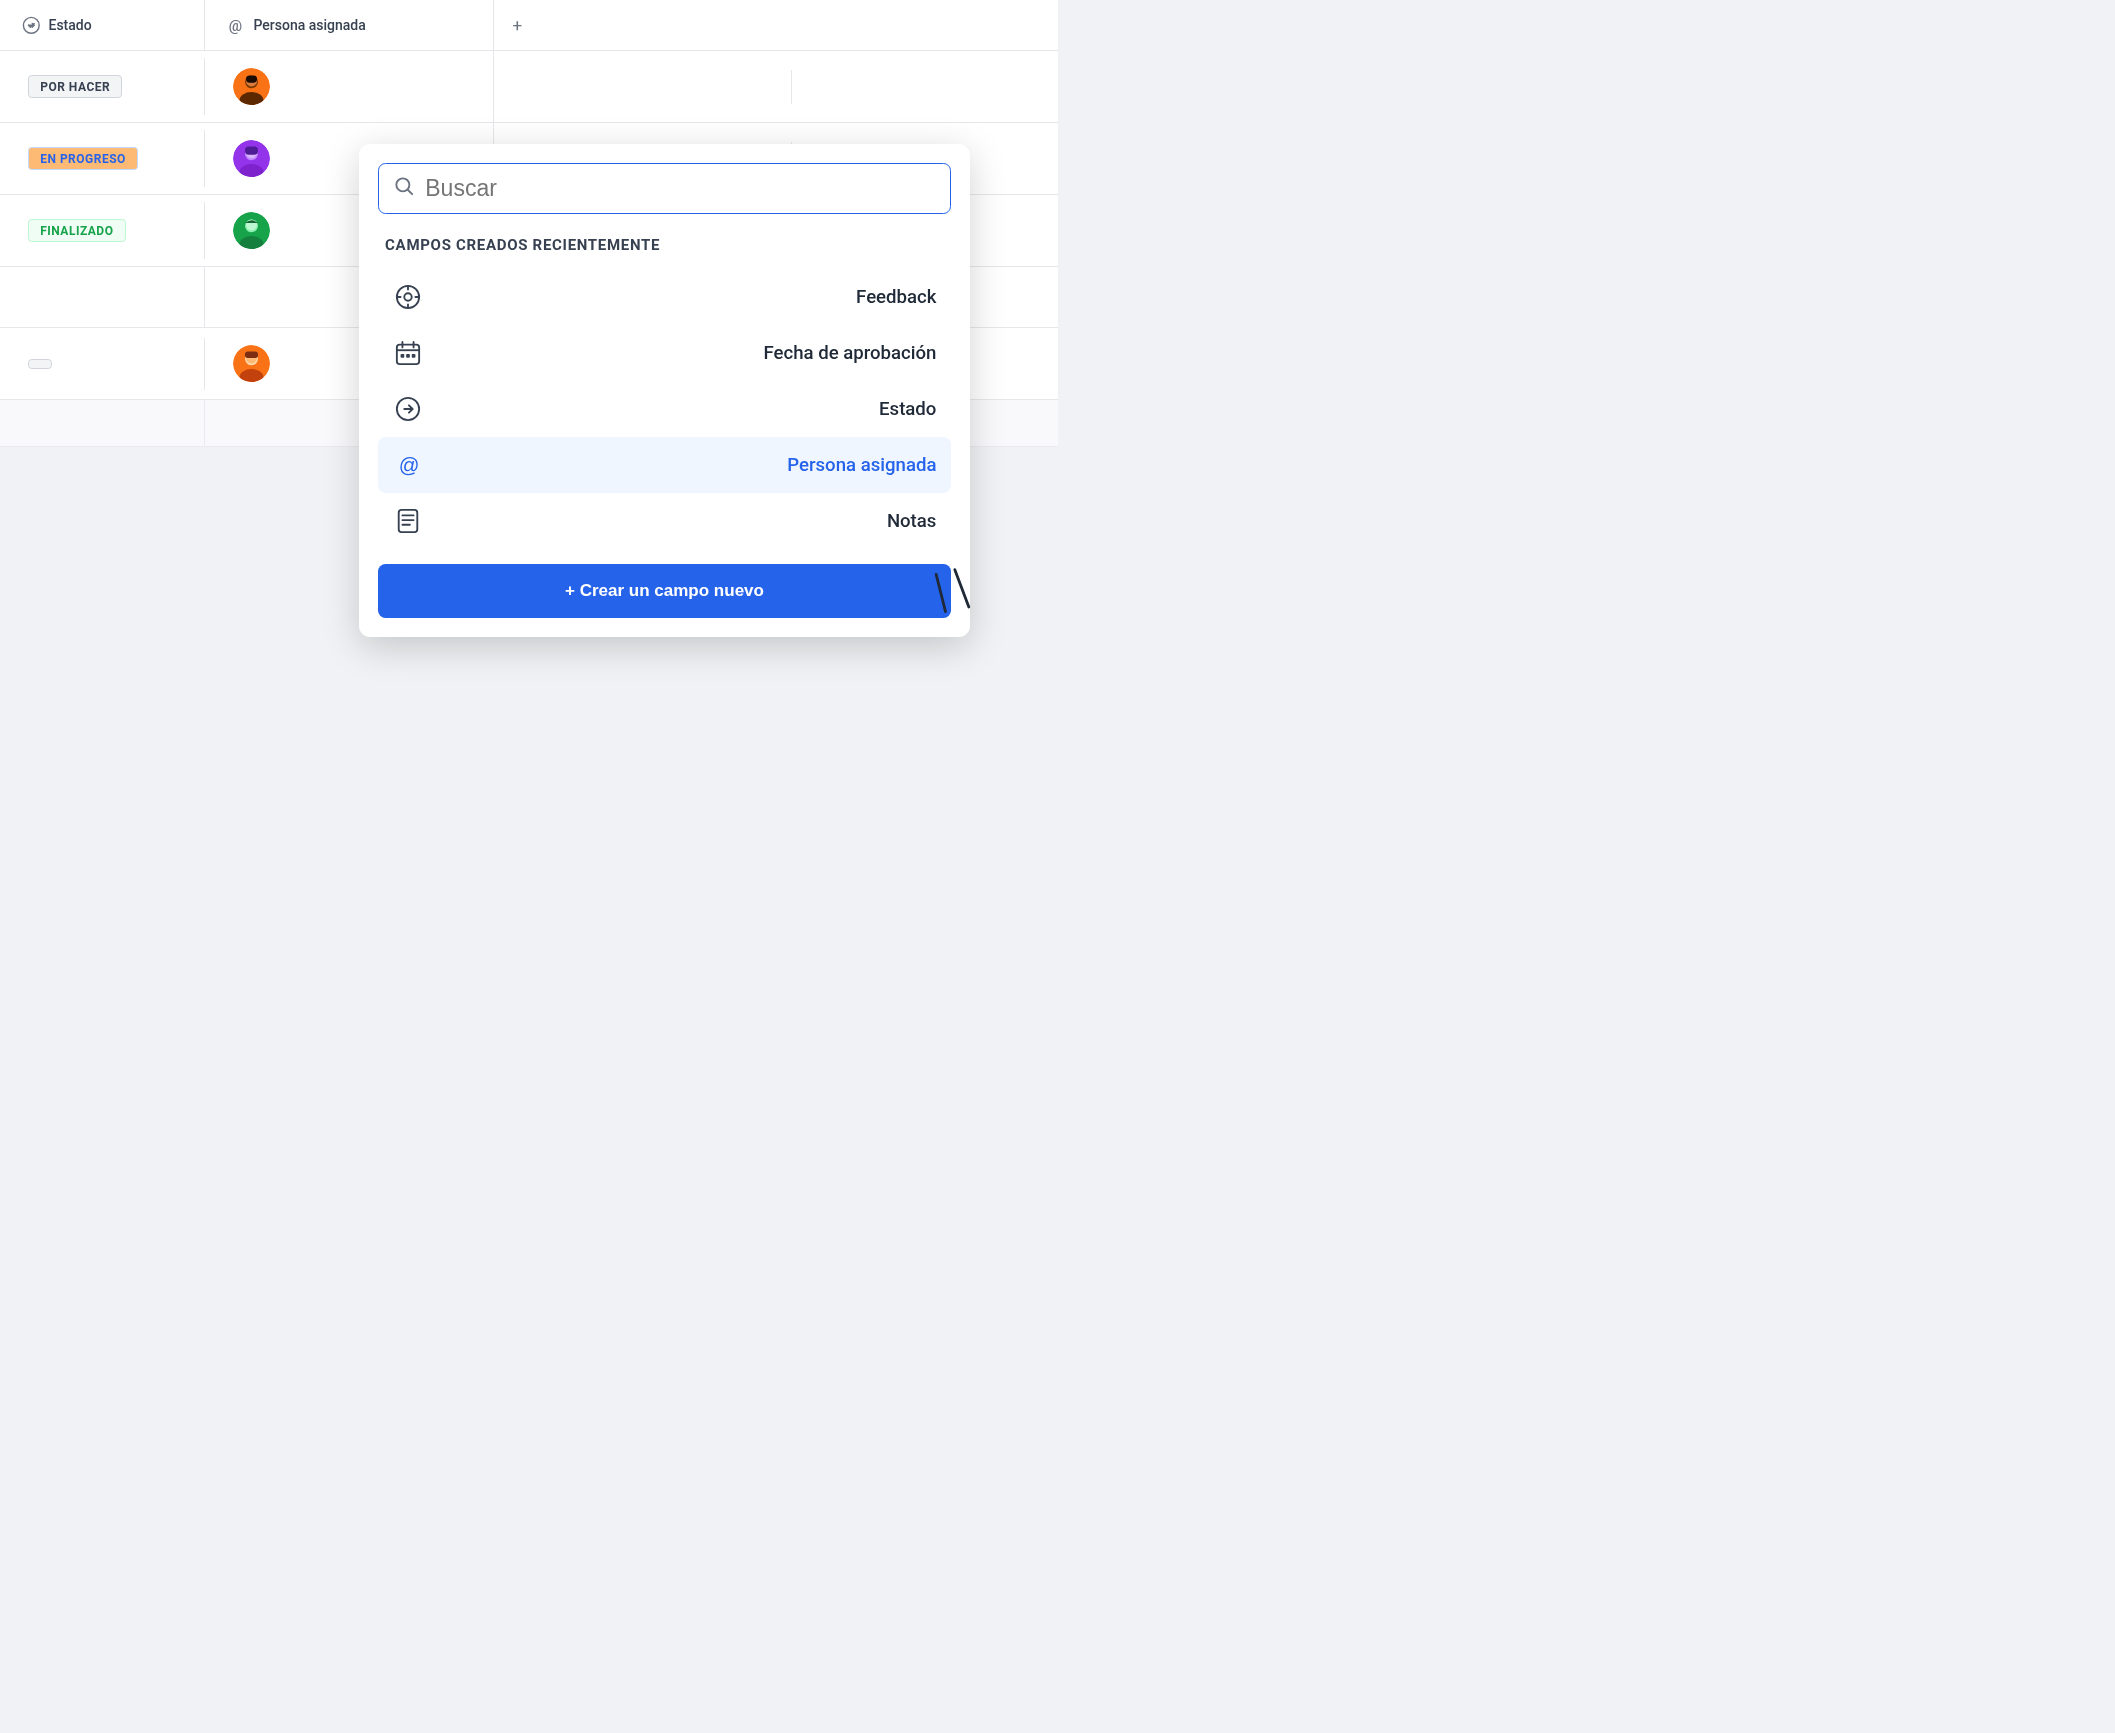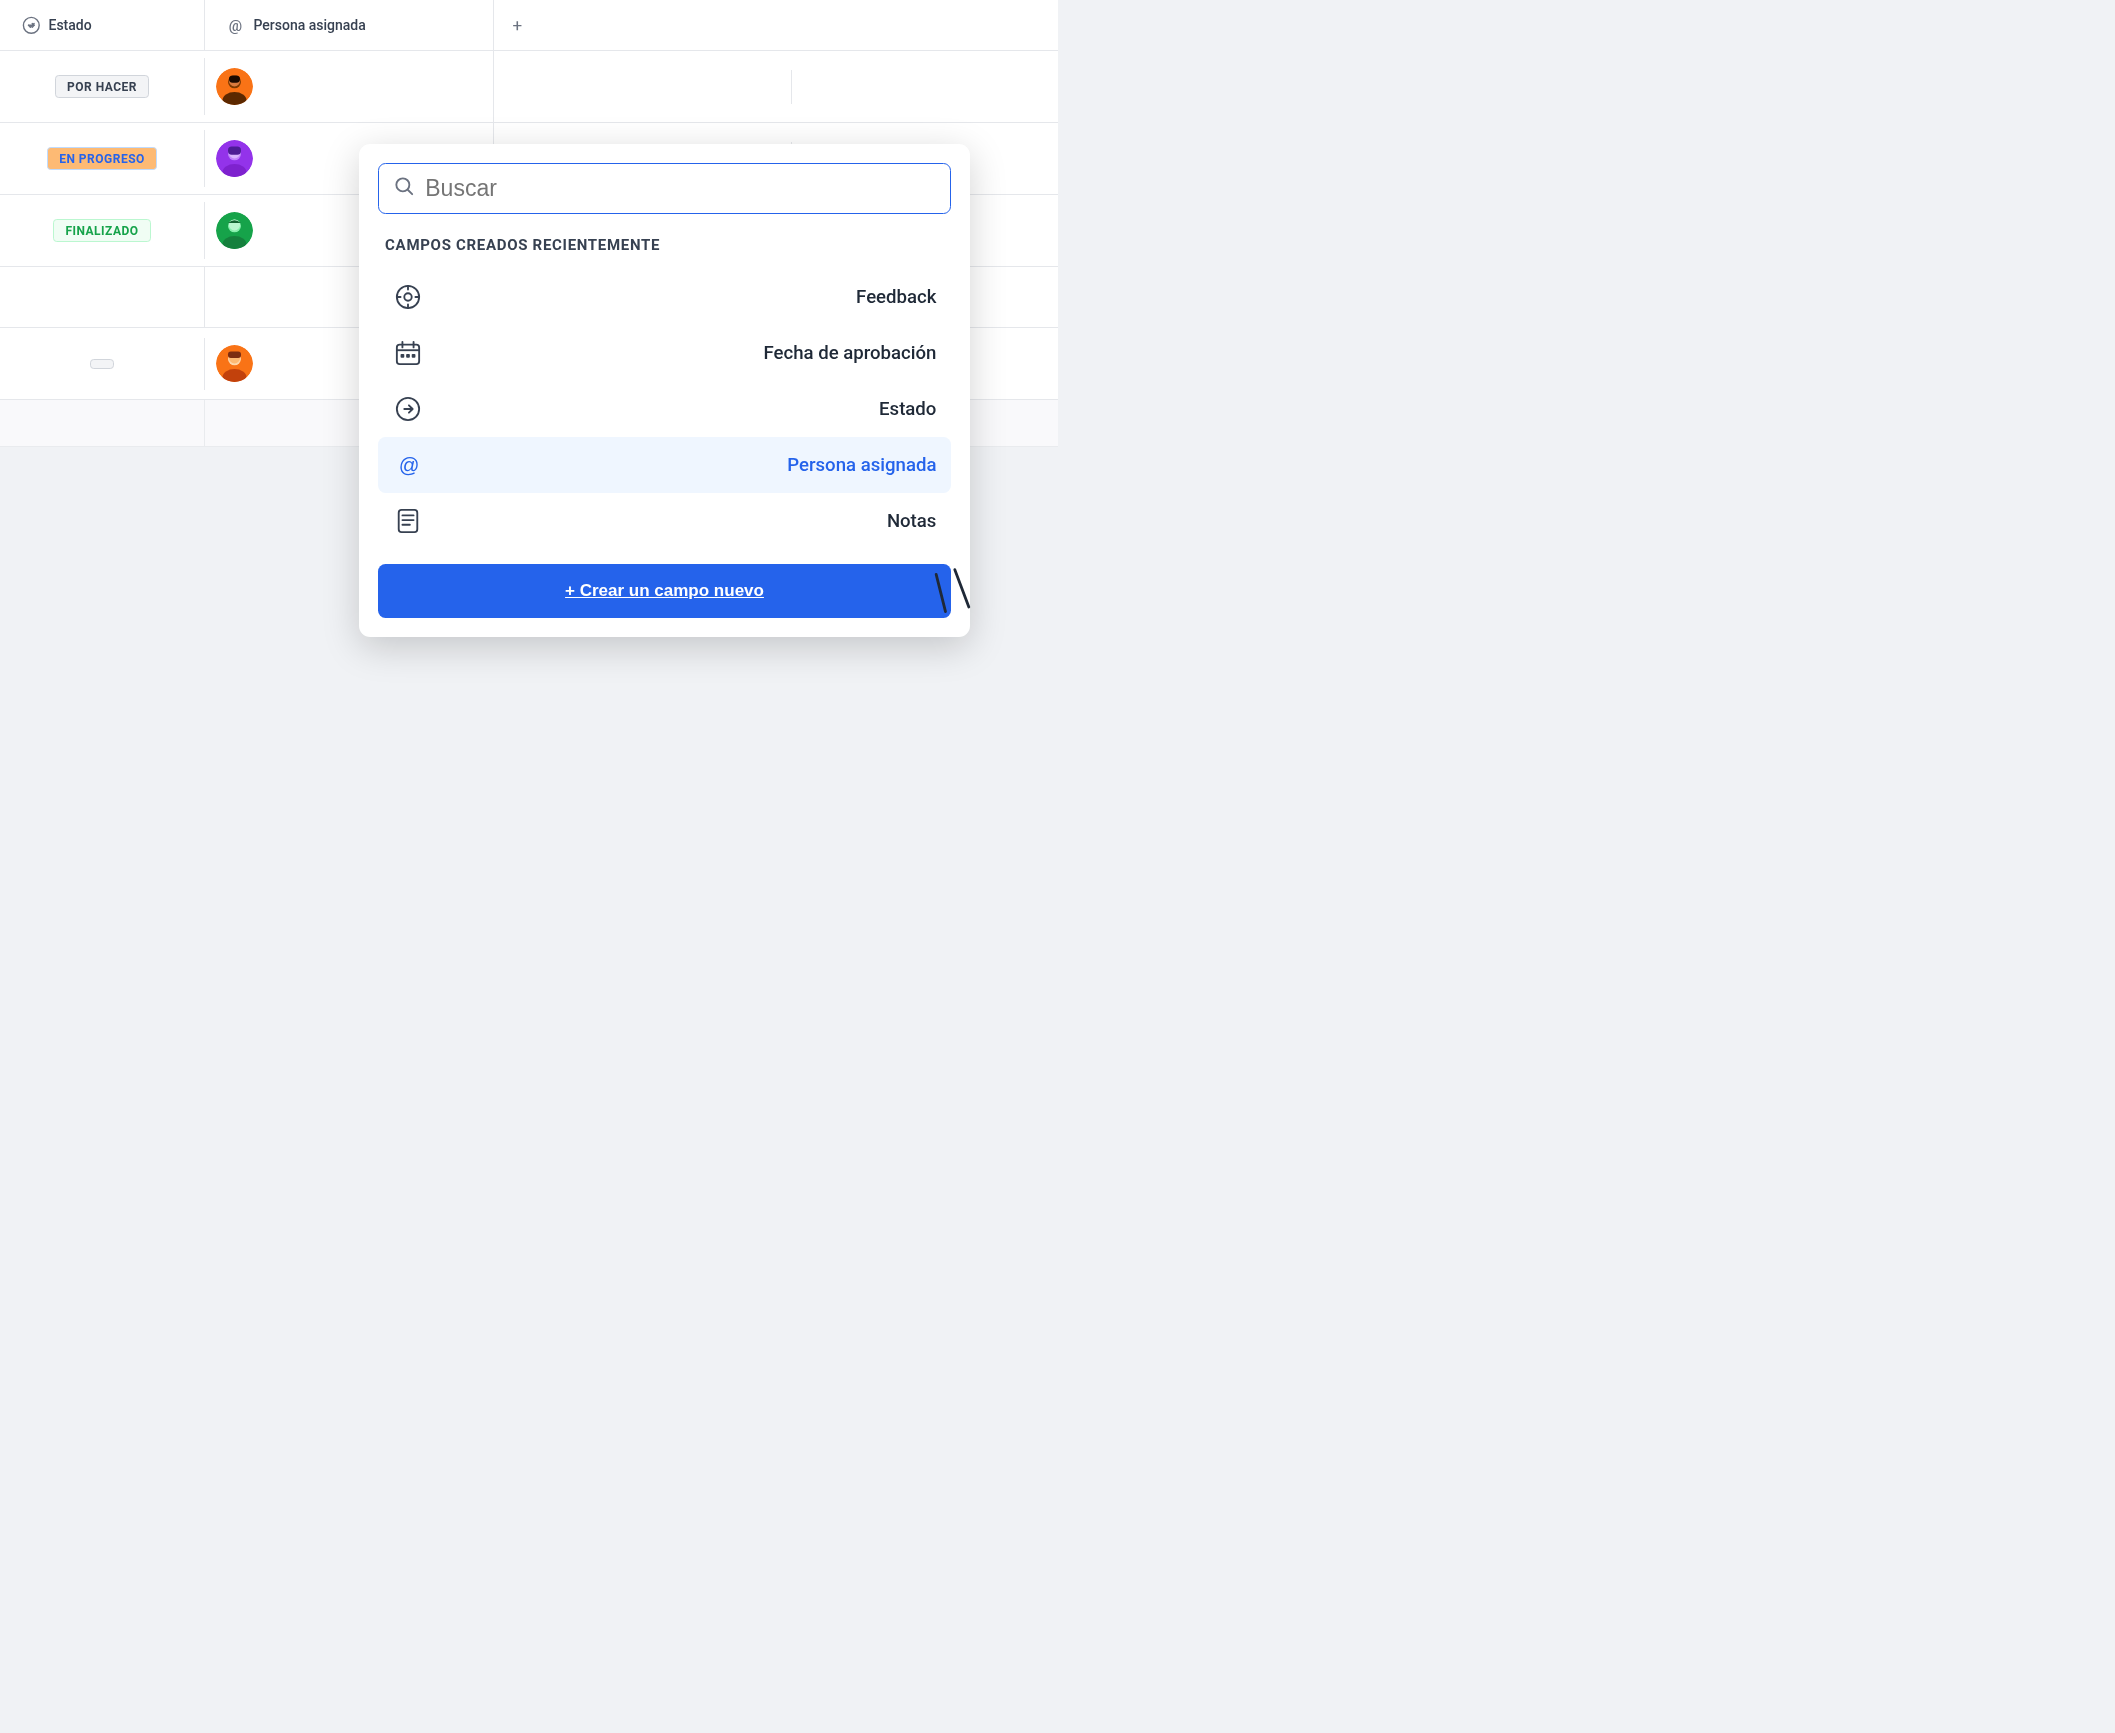--- a/index.html
+++ b/index.html
@@ -73,23 +73,22 @@
     }
 
     .table-row {
       display: flex;
       background: #fff;
       border-bottom: 0.9px solid #e5e7eb;
       align-items: center;
     }
 
     .row-cell {
-      padding: 17px 11px;
+      padding: 17px 28px;
       border-right: 0.9px solid #e5e7eb;
-      text-align: center;
     }
 
     .cell-estado { width: 205px; }
     .cell-persona { width: 289px; }
 
     .badge {
       display: inline-block;
       padding: 3.7px 11.2px;
       border-radius: 3.7px;
       font-size: 12px;
@@ -228,21 +227,20 @@
       background: #2563eb;
       color: #fff;
       border: none;
       border-radius: 7.5px;
       padding: 17px;
       font-size: 17px;
       font-weight: 600;
       cursor: pointer;
       width: 100%;
       margin-top: 15px;
-      text-decoration: underline;
     }
 
     
     .annotation {
       position: absolute;
       bottom: 242px;
       right: 75px;
       z-index: 200;
     }
   </style>

